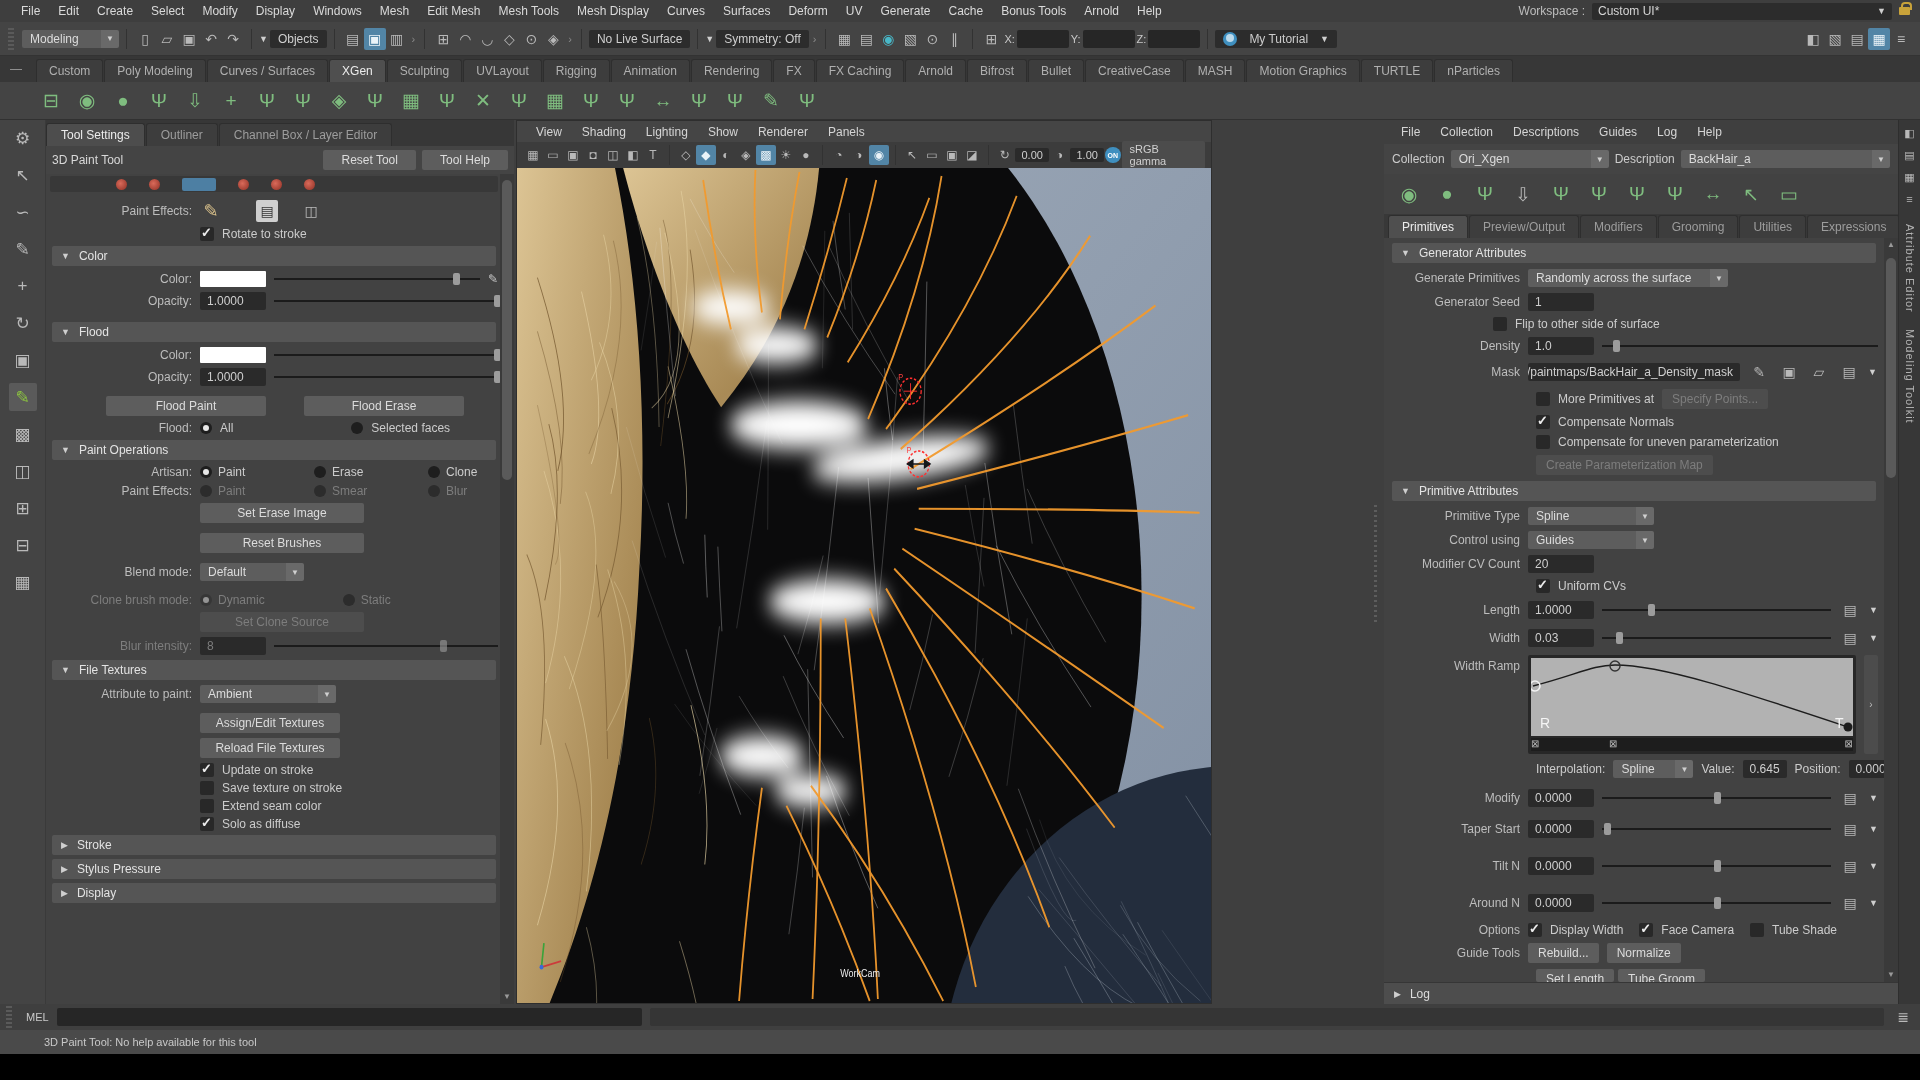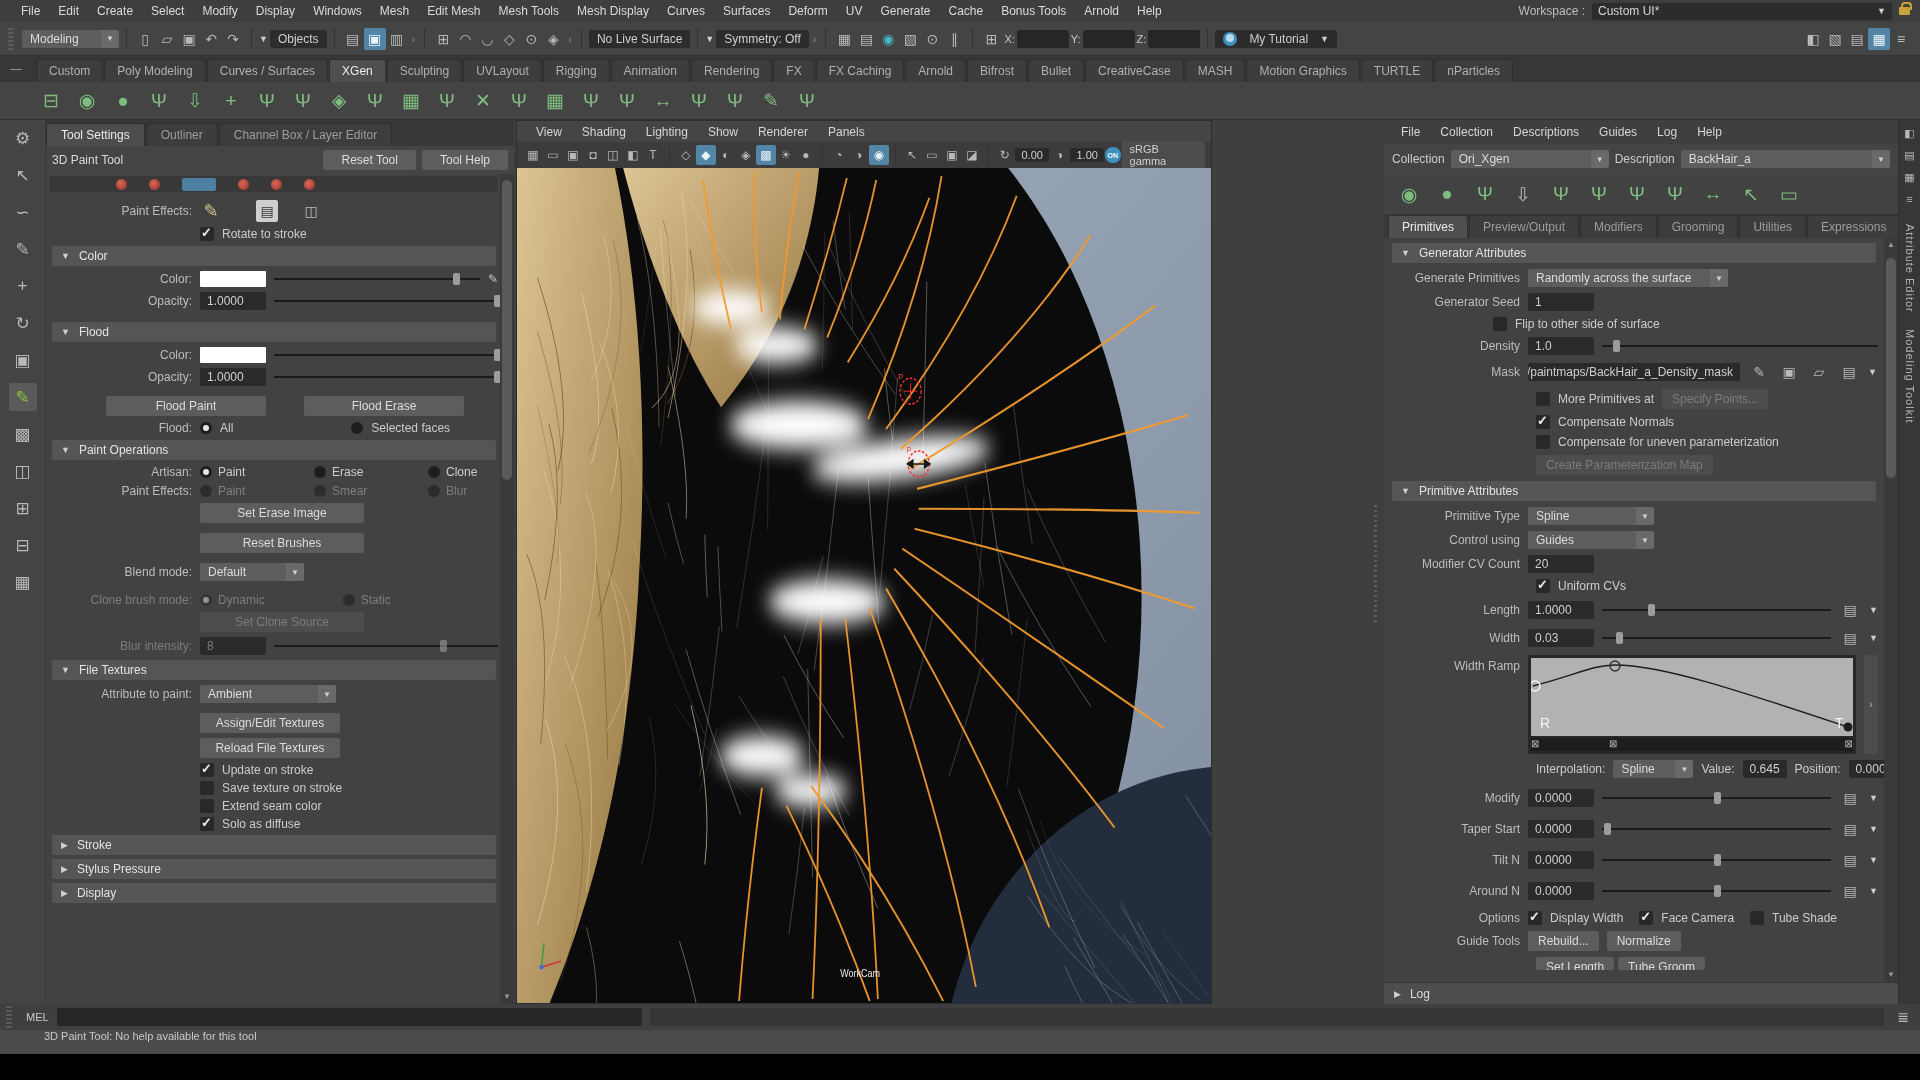--- a/index.html
+++ b/index.html
@@ -113,21 +113,21 @@
 .partial{height:13px;overflow:hidden;display:flex;gap:4px;margin-left:146px}
 #logbar{height:22px;background:#4d4d4d;display:flex;align-items:center;gap:9px;padding:0 10px;color:#dcdcdc;border-top:1px solid #363636}
 
 #edge{left:1898px;top:120px;width:22px;height:884px;background:#373737;display:flex;flex-direction:column;align-items:center;padding-top:4px;gap:8px;border-left:1px solid #2e2e2e}
 #edge .icon{width:18px;height:18px;font-size:11px}
 .vtab{writing-mode:vertical-rl;color:#b2b2b2;font-size:11px;letter-spacing:1px;padding:8px 0;white-space:nowrap}
 
 #melbar{left:0;top:1004px;width:1920px;height:26px;background:#3f3f3f;display:flex;align-items:center;padding:0 6px;gap:8px}
 #melinput{width:585px;height:18px;background:#262626;border:none;border-radius:2px;color:#ddd;padding:0 6px;font-size:12px}
 #melresult{flex:1;height:18px;background:#353535;border-radius:2px}
-#helpline{left:0;top:1030px;width:1920px;height:24px;background:#4a4a4a;display:flex;align-items:flex-start;padding-left:44px;color:#c9c9c9;font-size:11px}
+#helpline{left:0;top:1030px;width:1920px;height:24px;background:#4a4a4a;display:flex;align-items:center;padding-left:44px;color:#c9c9c9;font-size:11px}
 #blackstrip{left:0;top:1054px;width:1920px;height:26px;background:#000}
 .mlab{color:#c9c9c9;font-size:11px}
 </style>
 </head>
 <body>
 
 <div id="app">
 
   <div id="menubar" class="abs">
     <div style="display:flex">
@@ -924,21 +924,21 @@
           </div>
           <div class="row" style="margin:9px 0">
             <span class="lbl">Taper Start</span>
             <span class="fld" style="width:66px">0.0000</span>
             <span class="slider">
               <span class="handle" style="left: calc(2% - 3px);"></span>
             </span>
             <span class="icon">▤</span>
             <span class="tri">▼</span>
           </div>
-          <div class="row" style="margin:9px 0">
+          <div class="row" style="margin:15px 0">
             <span class="lbl">Tilt N</span>
             <span class="fld" style="width:66px">0.0000</span>
             <span class="slider">
               <span class="handle" style="left: calc(50% - 3px);"></span>
             </span>
             <span class="icon">▤</span>
             <span class="tri">▼</span>
           </div>
           <div class="row" style="margin:9px 0">
             <span class="lbl">Around N</span>

